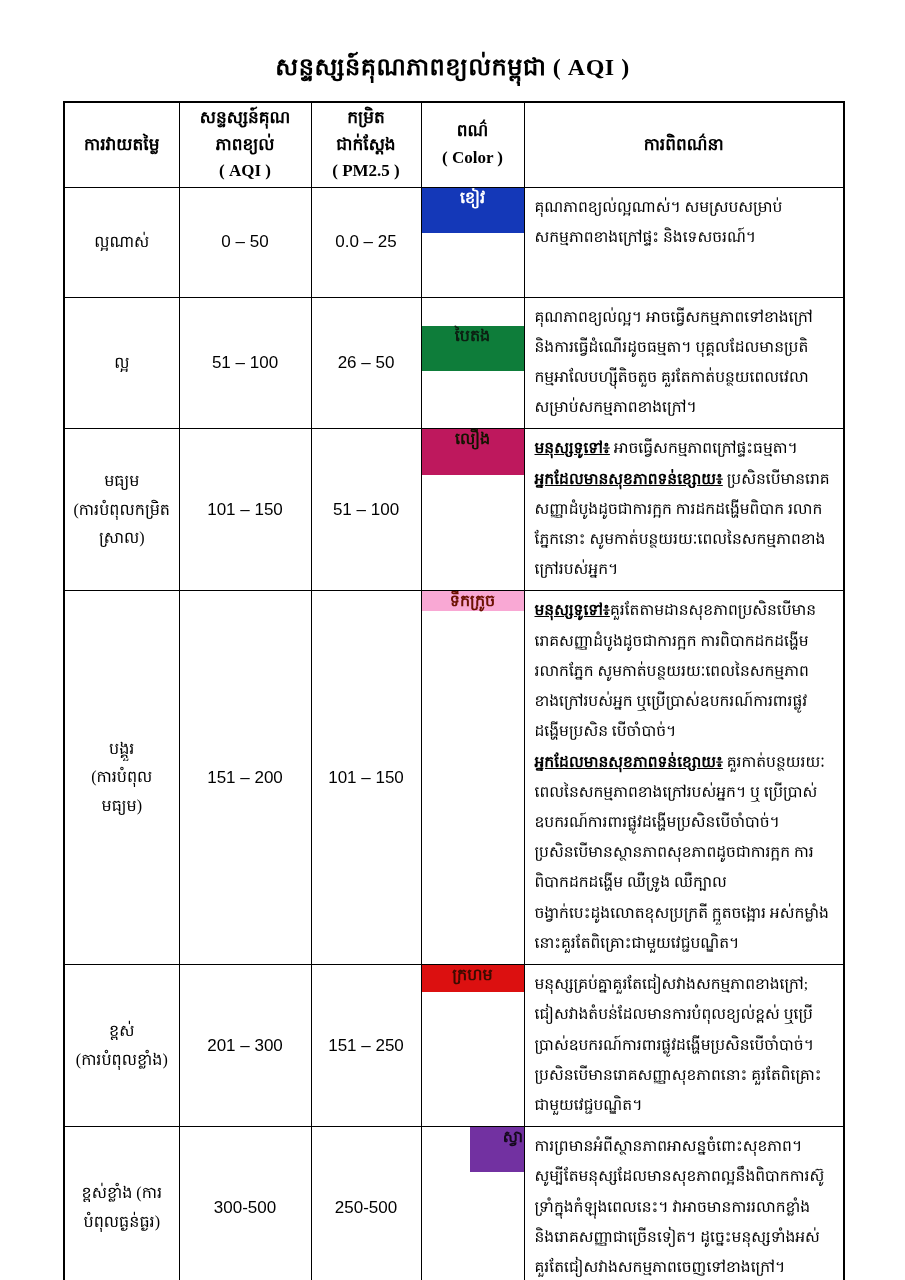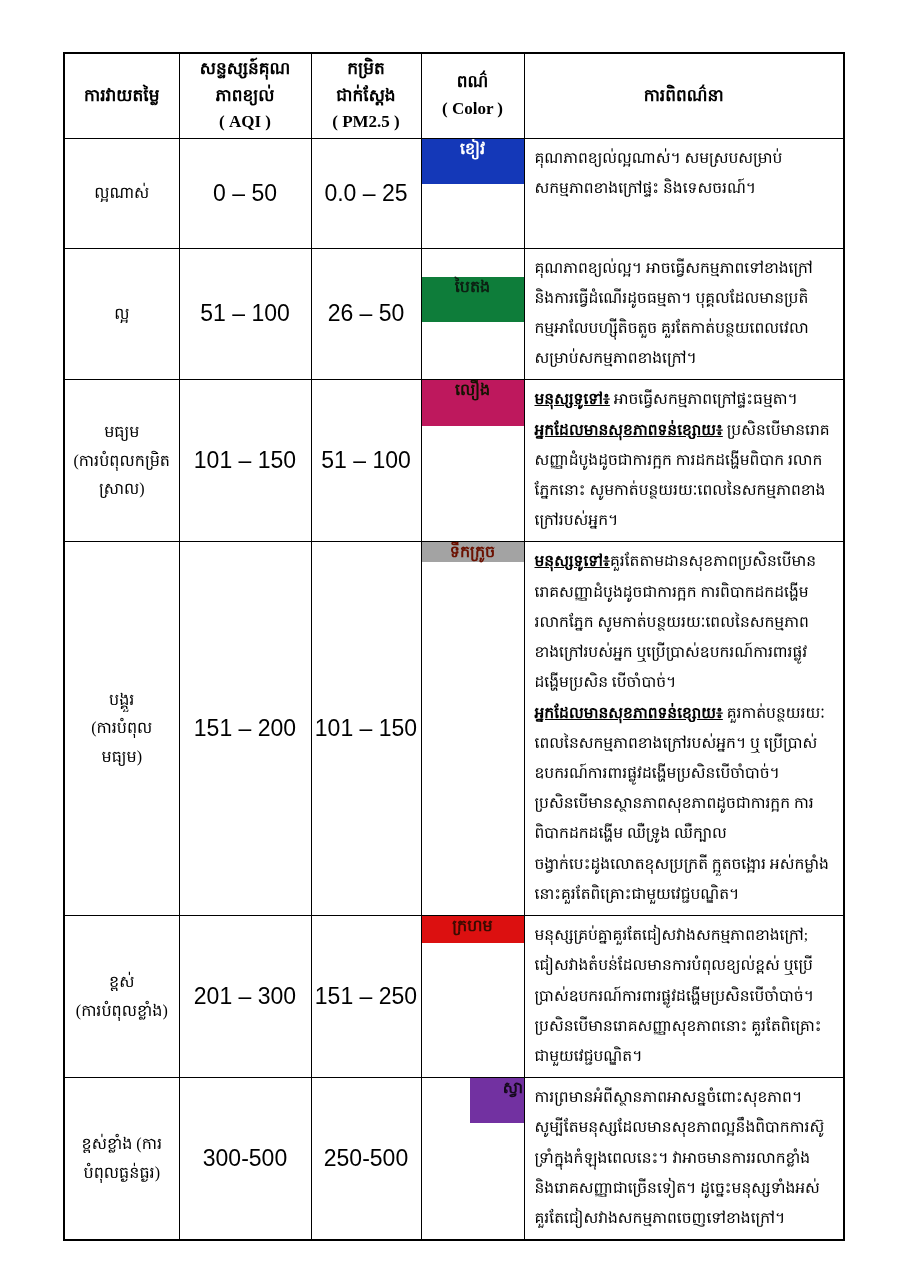--- a/index.html
+++ b/index.html
@@ -35,21 +35,21 @@
     font-size:17px;font-weight:bold;text-align:center;vertical-align:middle;
     white-space:pre-line;line-height:1.55;padding:2px;
   }
   td.rating{
     text-align:center;vertical-align:middle;font-size:16px;
     white-space:pre-line;line-height:1.8;padding:2px;font-family:Liberation Serif, serif;
   }
   td.num{
     text-align:center;vertical-align:middle;
     font-family:"Liberation Sans","DejaVu Sans",sans-serif;
-    font-size:23px;
+    font-size:17px;
   }
   td.colorcell{padding:0;vertical-align:top;}
   .color-fill{
     width:100%;height:100%;display:flex;flex-direction:column;
     align-items:center;box-sizing:border-box;
   }
   .color-fill .swatch-label{
     font-size:16px;font-weight:bold;line-height:1.2;
   }
   .pos-upper{justify-content:center;padding-bottom:26px;}
@@ -60,20 +60,21 @@
     vertical-align:top;text-align:left;
     font-size:15.5px;line-height:1.95;
     padding:4px 10px 6px 10px;
   }
   td.desc .em{font-weight:bold;text-decoration:underline;}
 </style>
 </head>
 <body>
 
 <div class="page">
+  <h1 class="doc-title">សន្ទស្សន៍គុណភាពខ្យល់កម្ពុជា ( AQI )</h1>
 
   <table class="aqi">
     <colgroup>
       <col class="c-rating">
         <col class="c-aqi">
         <col class="c-pm">
         <col class="c-color">
         <col class="c-desc">
     </colgroup>
     <thead>
@@ -129,21 +130,21 @@
     <td class="desc"><span class="em">មនុស្សទូទៅ៖</span><span> អាចធ្វើសកម្មភាពក្រៅផ្ទះធម្មតា។</span><br><span class="em">អ្នកដែលមានសុខភាពទន់ខ្សោយ៖</span><span> ប្រសិនបើមានរោគសញ្ញាដំបូងដូចជាការក្អក ការដកដង្ហើមពិបាក រលាកភ្នែកនោះ សូមកាត់បន្ថយរយៈពេលនៃសកម្មភាពខាងក្រៅរបស់អ្នក។</span></td>
   </tr>
 
   <tr>
     <td class="rating">បង្គួរ
 (ការបំពុល
 មធ្យម)</td>
     <td class="num">151 – 200</td>
     <td class="num">101 – 150</td>
     <td class="colorcell">
-      <div class="color-fill pos-center" style="background: #a3a3a3;">
+      <div class="color-fill pos-center" style="background: #f9a8d4;">
         <span class="swatch-label" style="color: rgb(107, 16, 0);">ទឹកក្រូច</span>
       </div>
     </td>
     <td class="desc"><span class="em">មនុស្សទូទៅ៖</span><span>គួរតែតាមដានសុខភាពប្រសិនបើមានរោគសញ្ញាដំបូងដូចជាការក្អក ការពិបាកដកដង្ហើម រលាកភ្នែក សូមកាត់បន្ថយរយៈពេលនៃសកម្មភាពខាងក្រៅរបស់អ្នក ឬប្រើប្រាស់ឧបករណ៍ការពារផ្លូវដង្ហើមប្រសិន បើចាំបាច់។</span><br><span class="em">អ្នកដែលមានសុខភាពទន់ខ្សោយ៖</span><span> គួរកាត់បន្ថយរយៈពេលនៃសកម្មភាពខាងក្រៅរបស់អ្នក។ ឬ ប្រើប្រាស់ឧបករណ៍ការពារផ្លូវដង្ហើមប្រសិនបើចាំបាច់។ ប្រសិនបើមានស្ថានភាពសុខភាពដូចជាការក្អក ការពិបាកដកដង្ហើម ឈឺទ្រូង ឈឺក្បាល ចង្វាក់បេះដូងលោតខុសប្រក្រតី ក្អួតចង្អោរ អស់កម្លាំង នោះគួរតែពិគ្រោះជាមួយវេជ្ជបណ្ឌិត។</span></td>
   </tr>
 
   <tr>
     <td class="rating">ខ្ពស់
 (ការបំពុលខ្លាំង)</td>
     <td class="num">201 – 300</td>

